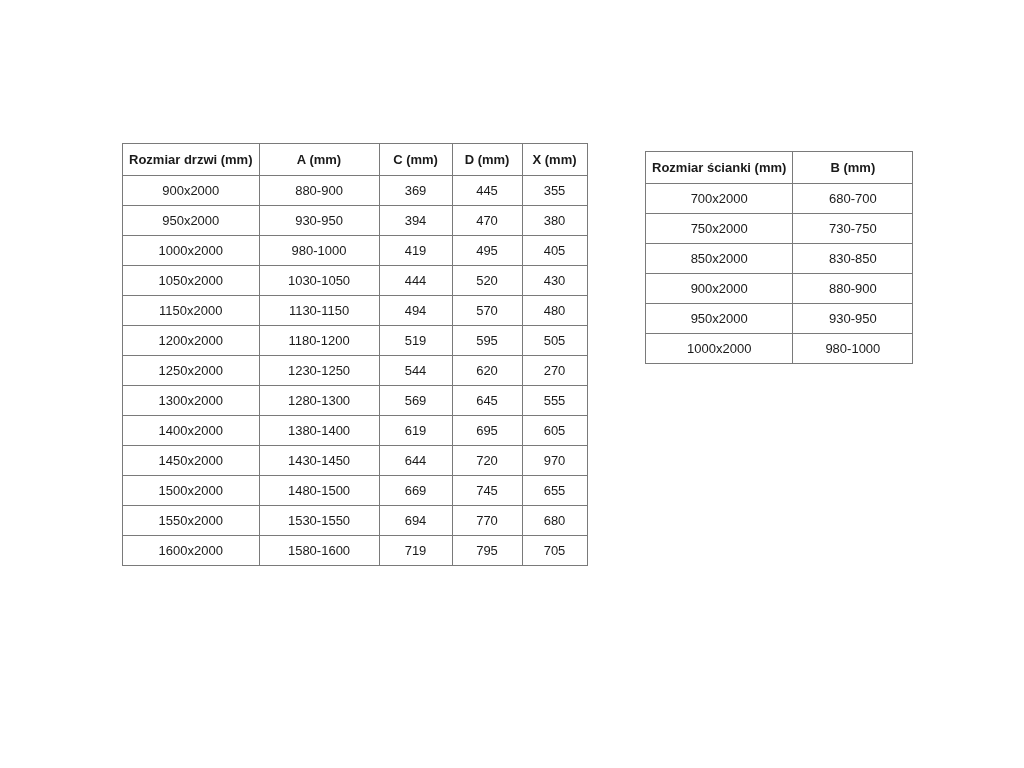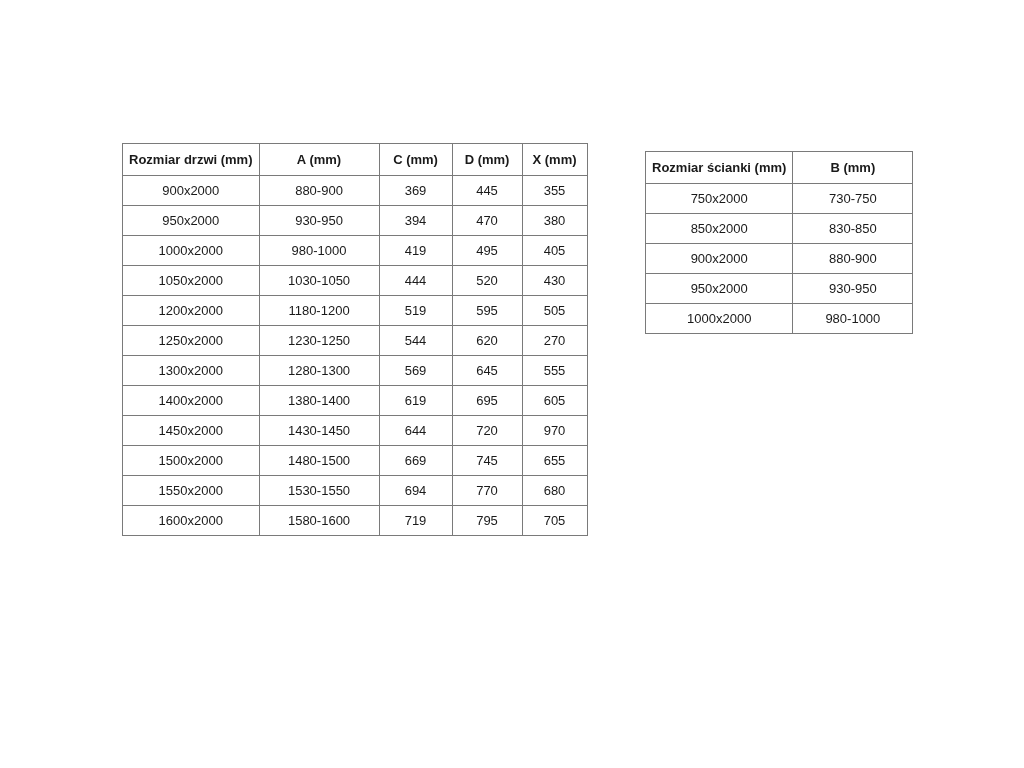--- a/index.html
+++ b/index.html
@@ -87,20 +87,27 @@
           <td>405</td>
         </tr>
         <tr>
           <td>1050x2000</td>
           <td>1030-1050</td>
           <td>444</td>
           <td>520</td>
           <td>430</td>
         </tr>
         <tr>
+          <td>1150x2000</td>
+          <td>1130-1150</td>
+          <td>494</td>
+          <td>570</td>
+          <td>480</td>
+        </tr>
+        <tr>
           <td>1200x2000</td>
           <td>1180-1200</td>
           <td>519</td>
           <td>595</td>
           <td>505</td>
         </tr>
         <tr>
           <td>1250x2000</td>
           <td>1230-1250</td>
           <td>544</td>
@@ -157,20 +164,24 @@
         <col style="width: 120px;">
       </colgroup>
       <thead>
         <tr>
           <th>Rozmiar ścianki (mm)</th>
           <th>B (mm)</th>
         </tr>
       </thead>
       <tbody>
         <tr>
+          <td>700x2000</td>
+          <td>680-700</td>
+        </tr>
+        <tr>
           <td>750x2000</td>
           <td>730-750</td>
         </tr>
         <tr>
           <td>850x2000</td>
           <td>830-850</td>
         </tr>
         <tr>
           <td>900x2000</td>
           <td>880-900</td>

